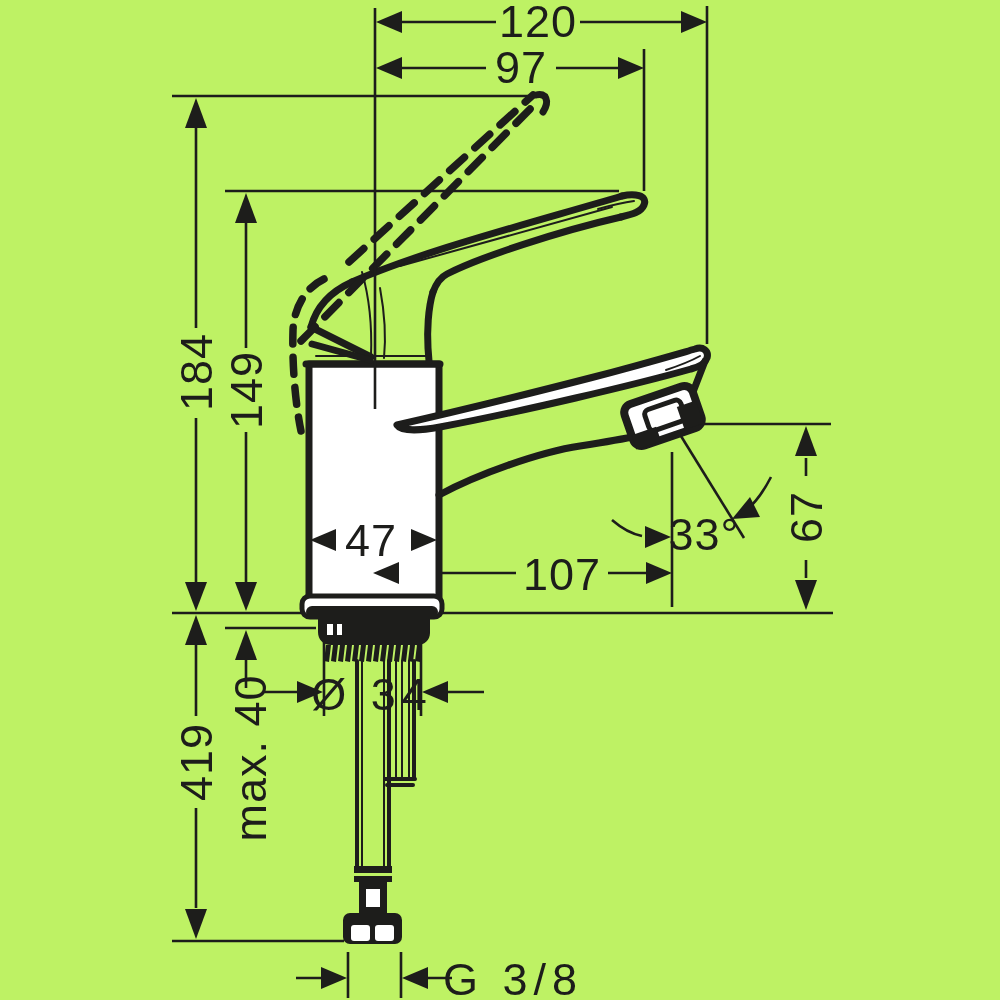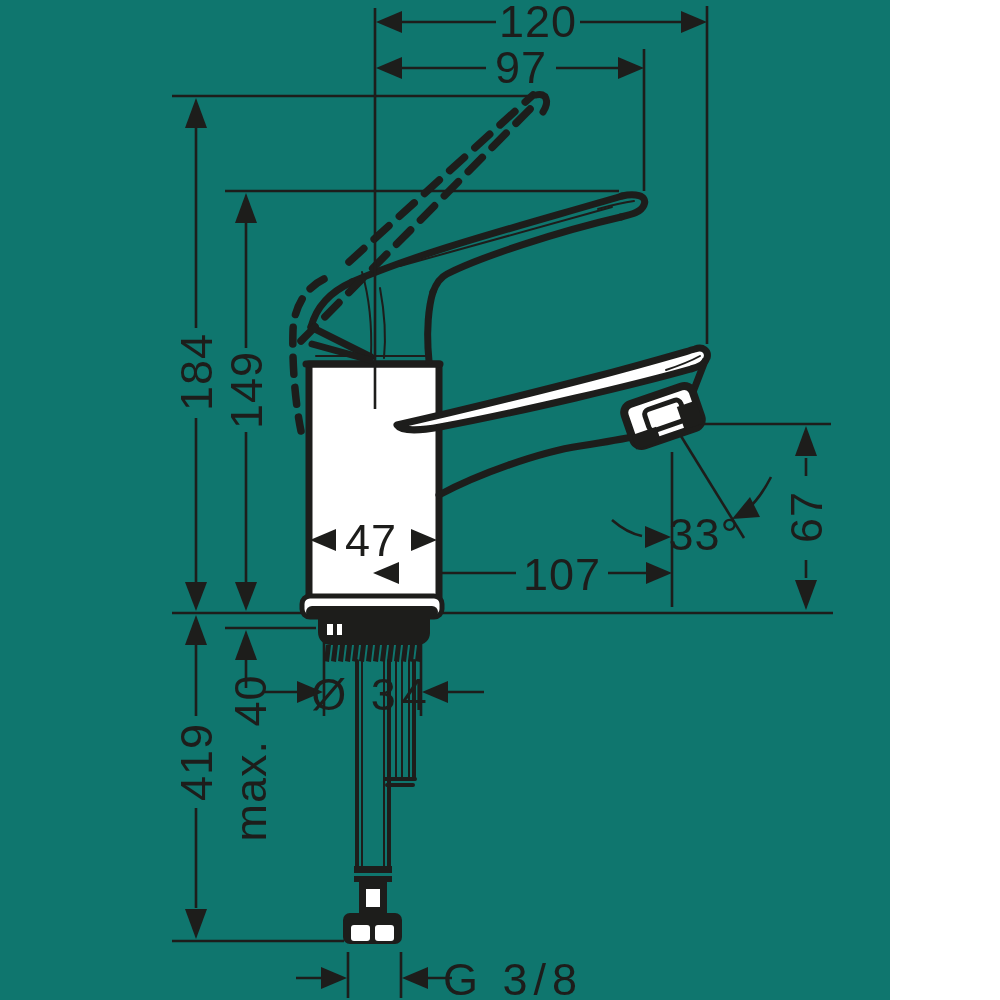--- a/index.html
+++ b/index.html
@@ -1,19 +1,19 @@
 <!DOCTYPE html>
 <html><head>
 <meta charset="utf-8">
 <style>
   html,body{margin:0;padding:0;background:#ffffff;}
   .canvas{
     position:relative;
-    width:890px;height:1000px;
-    background:#0f766e;
+    width:1000px;height:1000px;
+    background:#bef264;
     font-family:"Liberation Sans", sans-serif;
   }
   svg{display:block;}
   text{
     font-family:"Liberation Sans", sans-serif;
     font-size:45px;
     fill:#1d1d1b;
     letter-spacing:1px;
   }
   .wide{letter-spacing:6px;}

